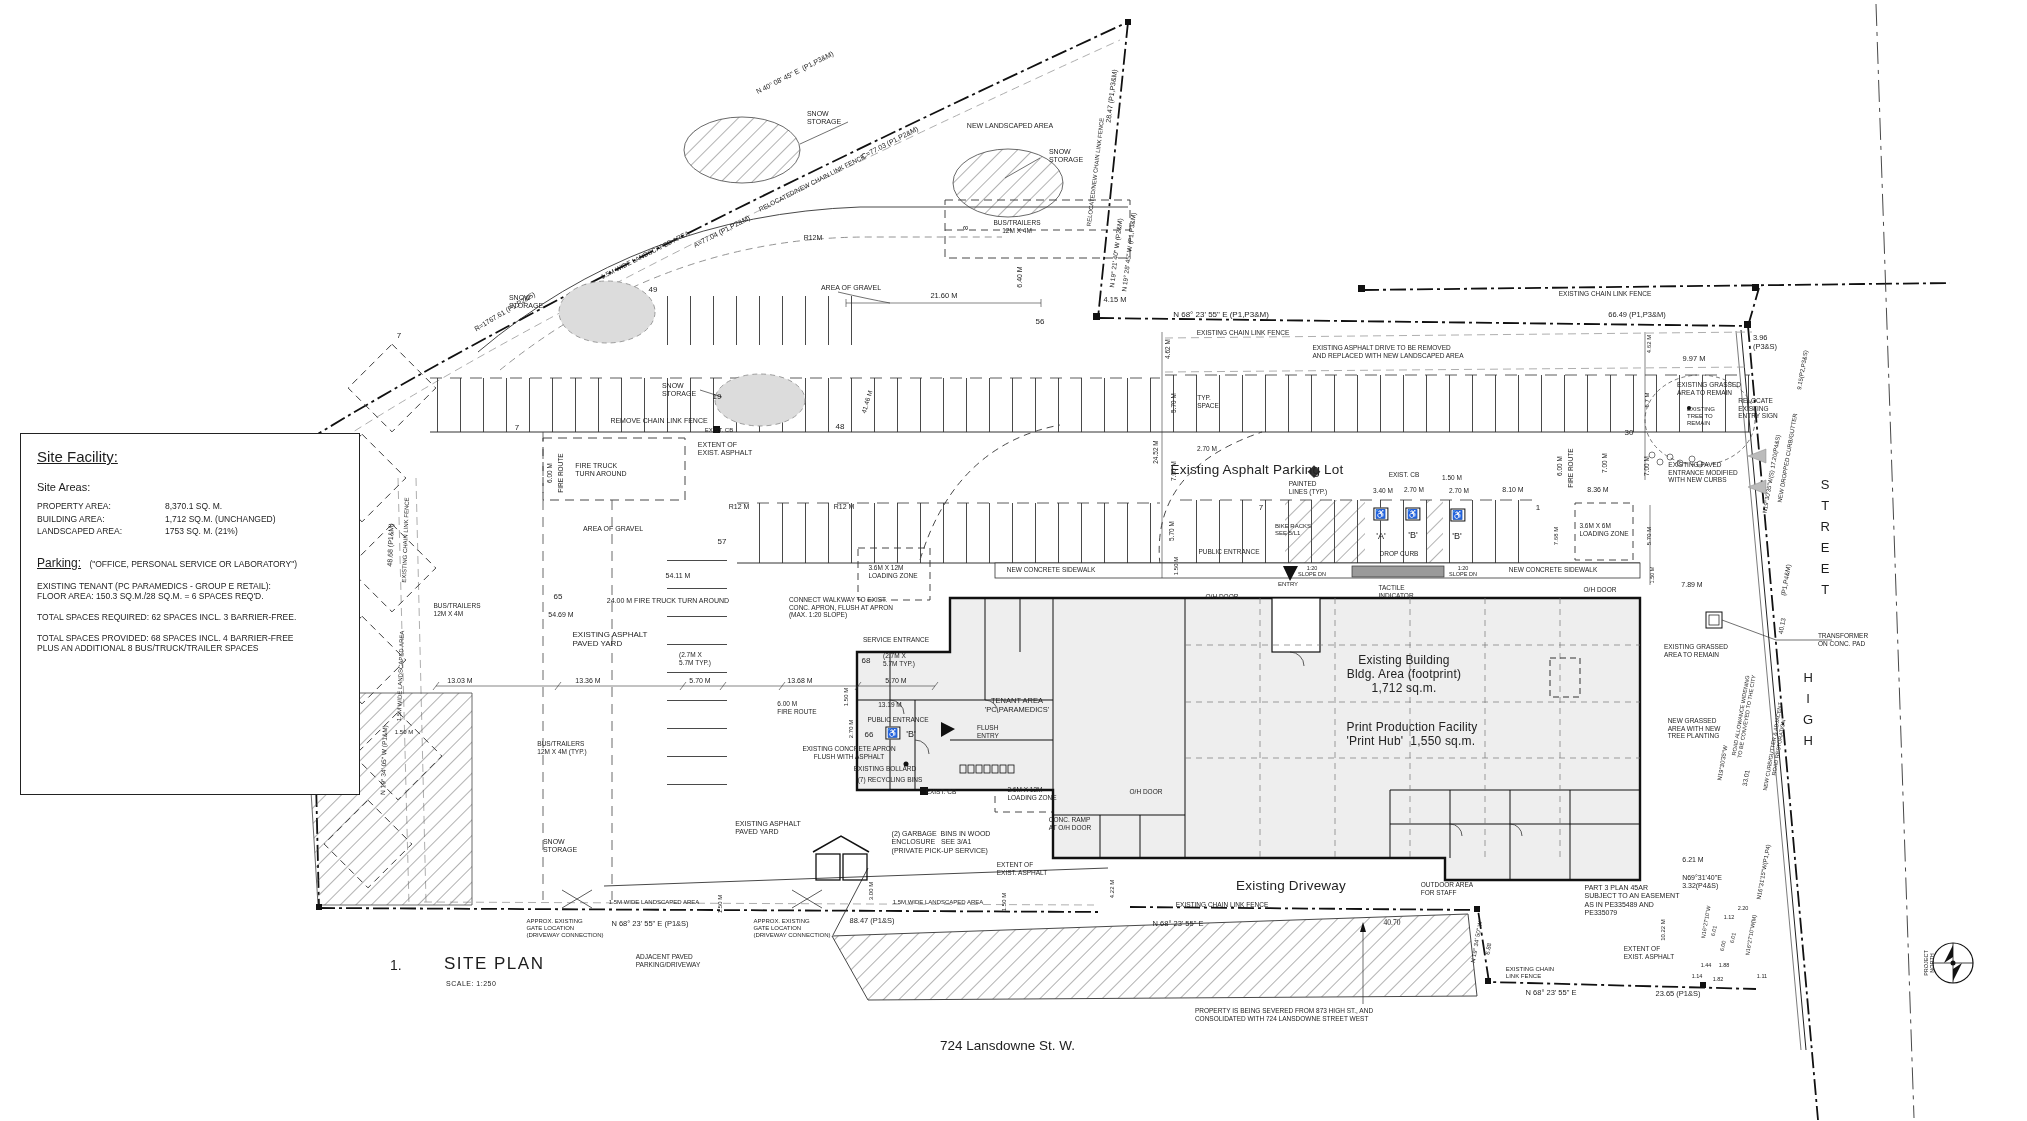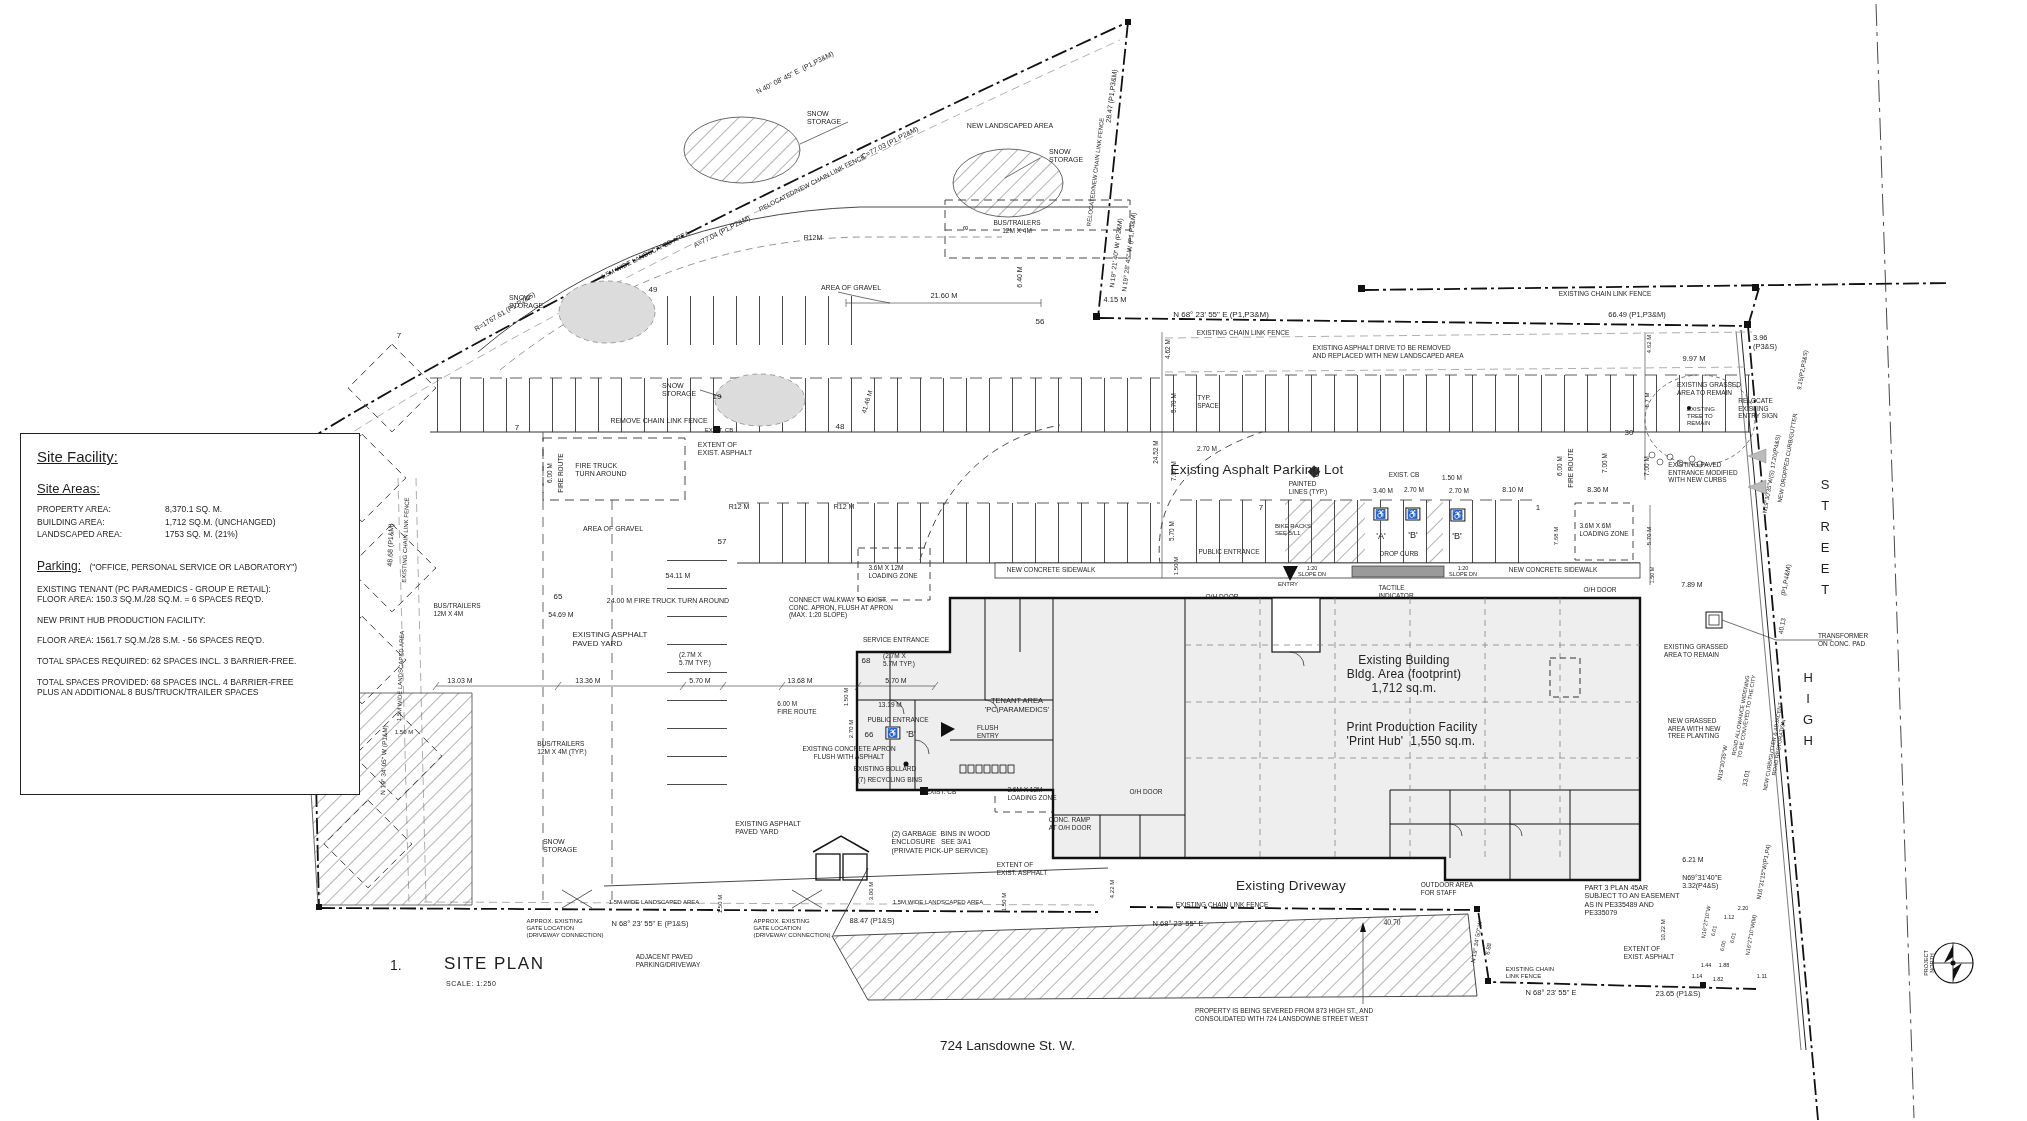--- a/index.html
+++ b/index.html
@@ -7,21 +7,21 @@
        font-family:"Liberation Sans",sans-serif;color:#1c1c1c;}
   #drawing-svg{position:absolute;left:0;top:0;z-index:1}
   #annotation-layer{position:absolute;left:0;top:0;width:2027px;height:1121px;z-index:2;pointer-events:none}
   .anno{position:absolute;white-space:pre;line-height:1.18;text-align:center;color:#1d1d1d;transform-origin:50% 50%;}
   .anno-big{letter-spacing:.2px;color:#222;}
   .anno-box{background:#fff;border:1.2px solid #111;line-height:1;padding:1px 1px;}
   
   #stats-box{position:absolute;left:20px;top:433px;width:340px;height:362px;border:1.6px solid #222;
              background:#fff;box-sizing:border-box;padding:12px 16px;z-index:3}
   #stats-box .h1{font-size:15px;text-decoration:underline;margin:2px 0 16px 0}
-  #stats-box .h2{font-size:13px;text-decoration:underline;margin:0 0 8px 0}
+  #stats-box .h2{font-size:11px;margin:0 0 8px 0}
   .stats-row{display:flex;font-size:8.5px;margin:2.5px 0}
   .stats-row .lbl{width:128px}
   .stats-par{font-size:8.5px;white-space:pre-line;margin:11px 0}
   #parking-head{margin-top:20px;font-size:8.5px}
   #parking-head .h2b{font-size:12px;text-decoration:underline;margin-right:6px}
   
   .abs{position:absolute;z-index:2}
   #title-number{left:390px;top:957px;font-size:14px}
   #title-text{left:444px;top:954px;font-size:17px;letter-spacing:1.5px}
   #title-scale{left:446px;top:980px;font-size:7px;letter-spacing:.5px}
@@ -542,23 +542,20 @@
   <div class="stats-row">
     <span class="lbl">LANDSCAPED AREA:</span>
     <span class="val">1753 SQ. M. (21%)</span>
   </div>
   <div id="parking-head">
     <span class="h2b">Parking:</span>
     <span>("OFFICE, PERSONAL SERVICE OR LABORATORY")</span>
   </div>
   <div class="stats-par">EXISTING TENANT (PC PARAMEDICS - GROUP E RETAIL):
         FLOOR AREA:  150.3 SQ.M./28 SQ.M. = 6 SPACES REQ'D.</div>
-  <div class="stats-par">NEW PRINT HUB PRODUCTION FACILITY:
-
-        FLOOR AREA: 1561.7 SQ.M./28 S.M. - 56 SPACES REQ'D.</div>
   <div class="stats-par">TOTAL SPACES REQUIRED: 62 SPACES INCL. 3 BARRIER-FREE.</div>
   <div class="stats-par">TOTAL SPACES PROVIDED: 68 SPACES INCL. 4 BARRIER-FREE
 PLUS AN ADDITIONAL 8 BUS/TRUCK/TRAILER SPACES</div>
 </div>
 
 <div class="abs" id="title-number">1.</div>
 <div class="abs" id="title-text">SITE PLAN</div>
 <div class="abs" id="title-scale">SCALE:  1:250</div>
 <div class="abs" id="address-label">724 Lansdowne St. W.</div>
 

